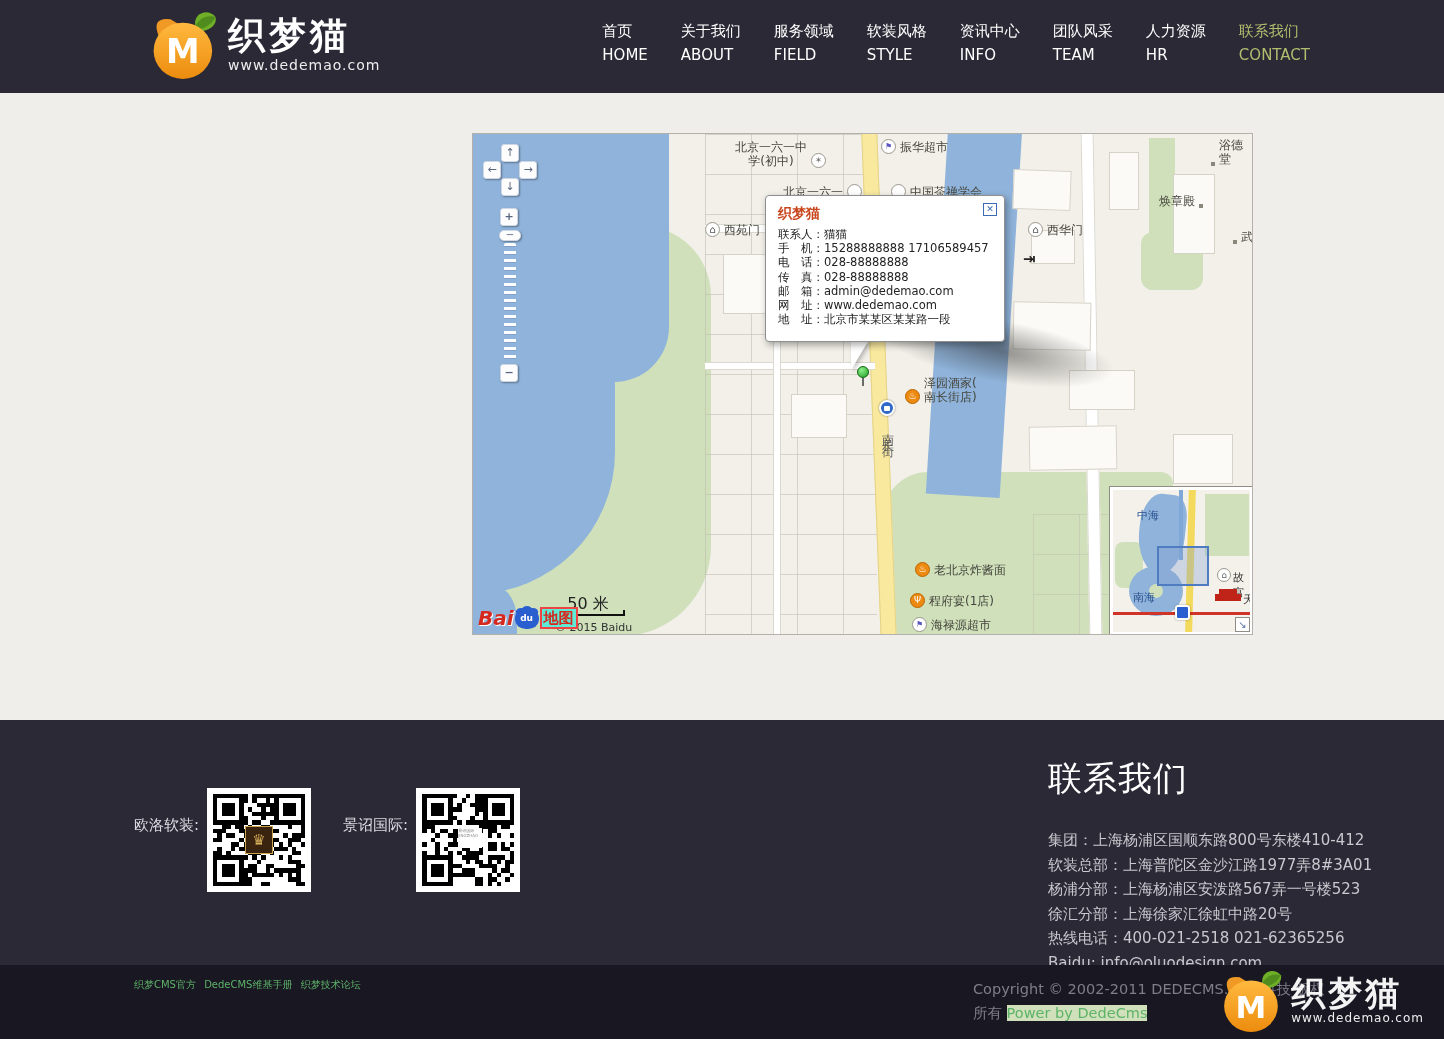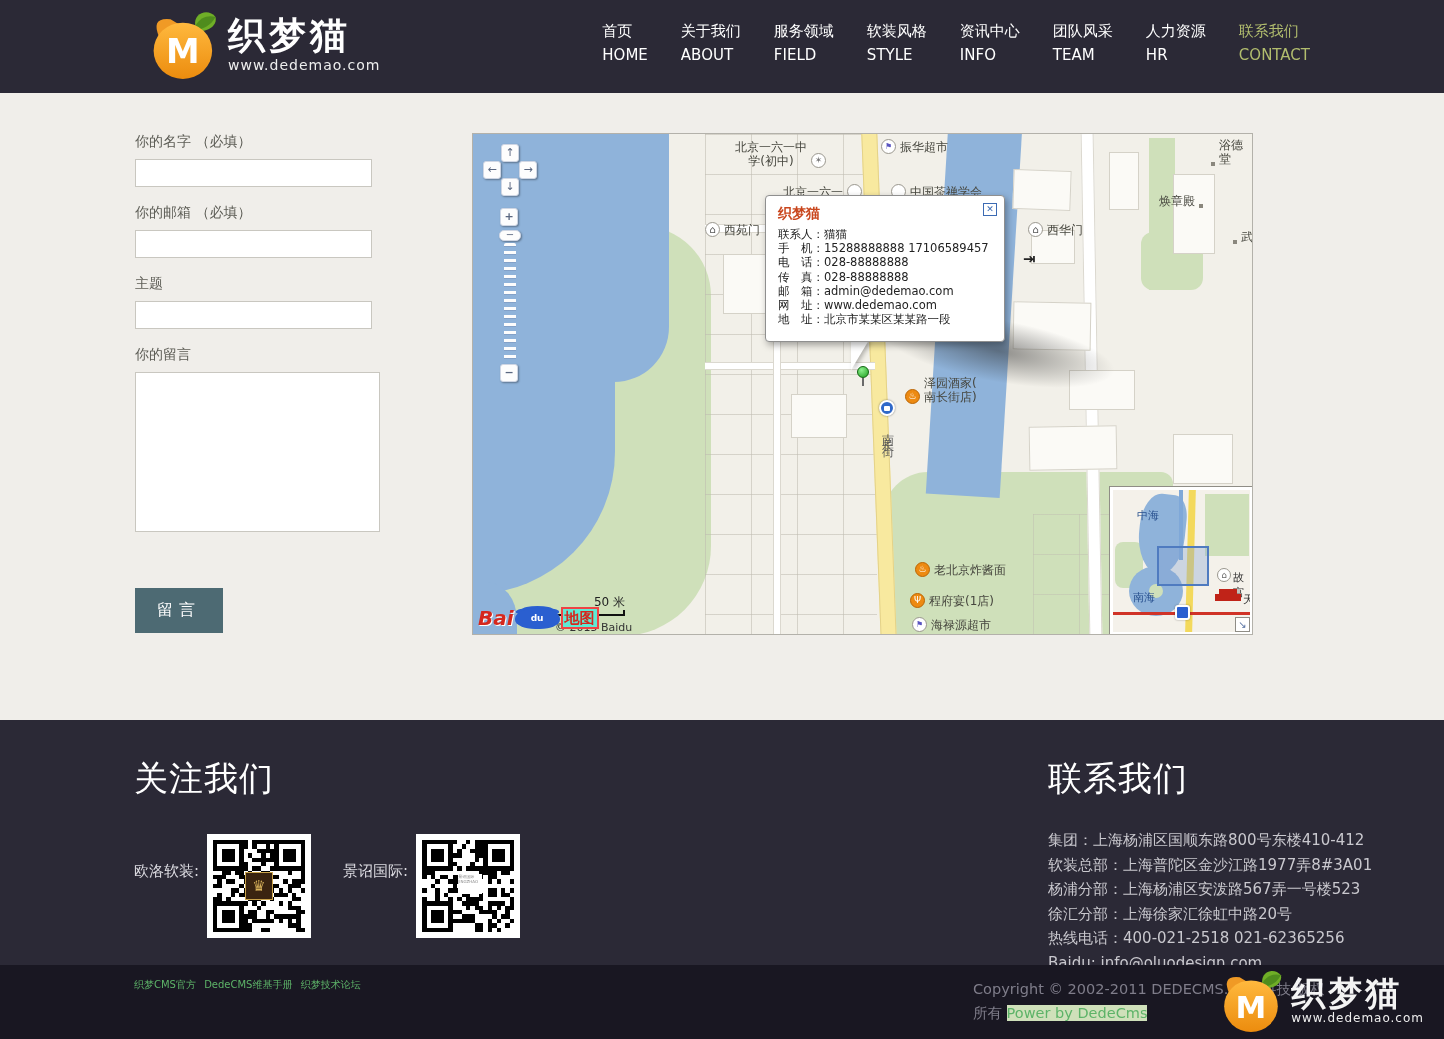--- a/index.html
+++ b/index.html
@@ -63,26 +63,26 @@
   .iw-key { flex:none; }
   .iw-close { position:absolute; right:7px; top:7px; width:14px; height:13px; border:1px solid #3c6bb3; color:#3c6bb3; font-size:9px; line-height:11px; text-align:center; cursor:pointer; background:#fff; }
 
   
   .nav-ctrl { position:absolute; left:10px; top:10px; width:64px; }
   .ctl-btn { position:absolute; width:18px; height:18px; background:#fdfdfd; border:1px solid #cfd6e4; border-radius:3px; box-shadow:1px 1px 2px rgba(0,0,0,.35); color:#5a6780; font-size:11px; line-height:16px; text-align:center; cursor:pointer; }
   .ladder { position:absolute; left:21px; top:99px; width:12px; height:118px; background:repeating-linear-gradient(to bottom, #fdfdfd 0 3px, rgba(120,145,185,.55) 3px 4px, transparent 4px 8px); border-radius:2px; }
   .handle { position:absolute; left:16px; top:86px; width:22px; height:11px; background:#fdfdfd; border:1px solid #cfd6e4; border-radius:5px; box-shadow:1px 1px 2px rgba(0,0,0,.35); color:#5a6780; font-size:10px; line-height:8px; text-align:center; cursor:grab; }
 
   
-  .scale-label { position:absolute; left:78px; top:460px; width:74px; text-align:right; font-size:12px; color:#222; }
+  .scale-label { position:absolute; left:78px; top:460px; width:74px; text-align:center; font-size:16px; color:#222; }
   .scale-bar { position:absolute; left:78px; top:476px; width:74px; height:6px; border-left:2px solid #111; border-right:2px solid #111; border-bottom:2px solid #111; }
   .map-copy { position:absolute; left:82px; top:487px; font-size:11px; color:#333; }
   .baidu-logo { position:absolute; left:5px; top:472px; display:flex; align-items:center; gap:1px; }
   .bd-bai { color:#d5281e; font-size:20px; font-weight:bold; font-style:italic; text-shadow:1px 1px 0 #fff; }
-  .bd-paw { width:45px; height:21px; background:#2a5fd0; border-radius:50% 50% 45% 45%; color:#fff; font-size:9px; font-weight:bold; text-align:center; line-height:21px; box-shadow:-6px -7px 0 -7px #2a5fd0, 0 -9px 0 -7px #2a5fd0, 6px -7px 0 -7px #2a5fd0; }
+  .bd-paw { width:24px; height:21px; background:#2a5fd0; border-radius:50% 50% 45% 45%; color:#fff; font-size:9px; font-weight:bold; text-align:center; line-height:21px; box-shadow:-6px -7px 0 -7px #2a5fd0, 0 -9px 0 -7px #2a5fd0, 6px -7px 0 -7px #2a5fd0; }
   .bd-ditu { color:#d5281e; font-size:15px; font-weight:bold; background:#5eead4; border:2px solid #ef4444; padding:0 2px; line-height:18px; }
 
   
   .minimap { position:absolute; left:637px; top:353px; width:143px; height:148px; background:#f4f1ea; border:3px solid #fff; box-shadow:0 0 0 1px #8f8d86; overflow:hidden; }
   .mm-label { position:absolute; color:#274f8e; font-size:11px; font-weight:normal; }
   .mm-view { position:absolute; left:44px; top:56px; width:52px; height:40px; background:rgba(130,160,210,.35); border:2px solid #4f7bc0; cursor:move; }
   .mm-redline { position:absolute; left:0; top:122px; width:140px; height:3px; background:#d03327; }
   .mm-subway { position:absolute; left:62px; top:115px; width:15px; height:15px; background:#2a5fd0; border:2px solid #fff; border-radius:3px; box-shadow:0 0 2px rgba(0,0,0,.4); }
   .mm-palace { position:absolute; left:102px; top:104px; width:26px; height:7px; background:#c02318; }
   .mm-palace::before { content:""; position:absolute; left:4px; top:-5px; width:18px; height:5px; background:#c02318; }
@@ -176,31 +176,20 @@
           <span class="nav-zh">人力资源</span>
           <span class="nav-en">HR</span>
         </div>
       <div class="nav-item active">
           <span class="nav-zh">联系我们</span>
           <span class="nav-en">CONTACT</span>
         </div>
     </div>
   </div>
 
-  <div class="contact-form">
-    <label class="form-label">你的名字 （必填）</label>
-    <input class="form-input" type="text" value="" style="">
-    <label class="form-label">你的邮箱 （必填）</label>
-    <input class="form-input" type="text" value="" style="">
-    <label class="form-label">主题</label>
-    <input class="form-input" type="text" value="" style="">
-    <label class="form-label">你的留言</label>
-    <textarea class="form-textarea" style=""></textarea>
-    <button class="submit-btn">留言</button>
-  </div>
 
   <div class="map">
 
     <div class="m green" style="left:0;top:92px;width:238px;height:410px;border-radius:0 70px 90px 0;"></div>
     <div class="m water" style="left:0;top:0;width:196px;height:248px;border-radius:0 0 55px 0;"></div>
     <div class="m water" style="left:0;top:150px;width:142px;height:310px;border-radius:0 0 150px 0;"></div>
     <div class="m water" style="left:0;top:448px;width:44px;height:54px;border-radius:0 70% 0 0;"></div>
     <div class="m block-grid" style="left:232px;top:0;width:172px;height:502px;"></div>
     <div class="m green" style="left:410px;top:338px;width:290px;height:164px;border-radius:45px 12px 0 0;"></div>
     <div class="m block-grid" style="left:560px;top:380px;width:221px;height:122px;opacity:.8;"></div>
@@ -318,21 +307,20 @@
       <div class="mm-redline"></div>
       <div class="mm-palace"></div>
       <div class="mm-label" style="left:130px;top:102px;color:#333;">天</div>
       <div class="mm-subway"></div>
       <div class="mm-collapse">↘</div>
     </div>
   </div>
 
   <div class="site-footer">
     <div class="follow">
-      <div class="footer-h">关注我们</div>
       <div class="qr-row">
         <span class="qr-label">欧洛软装:</span>
         <div class="qr-box">
           <div class="qr-grid">
               <b></b>
               <b></b>
               <b></b>
               <b></b>
               <b></b>
               <b></b>

